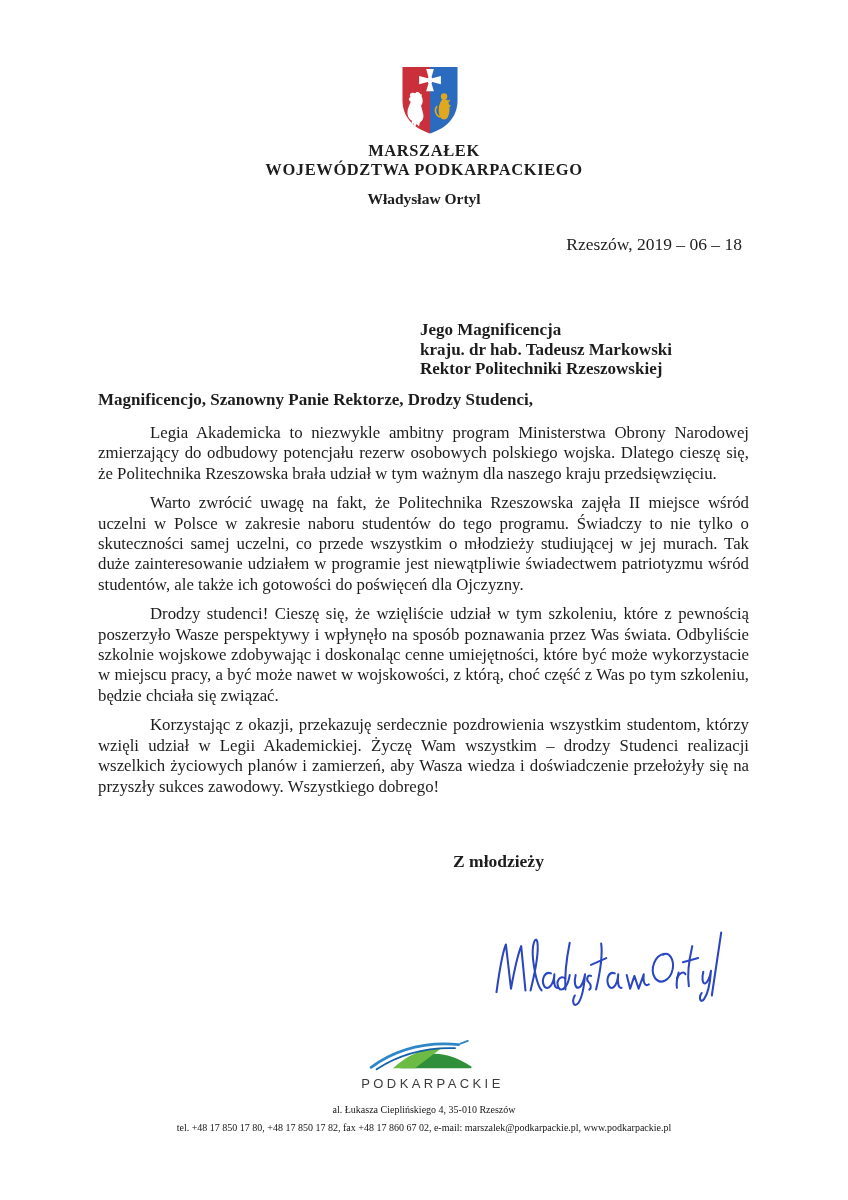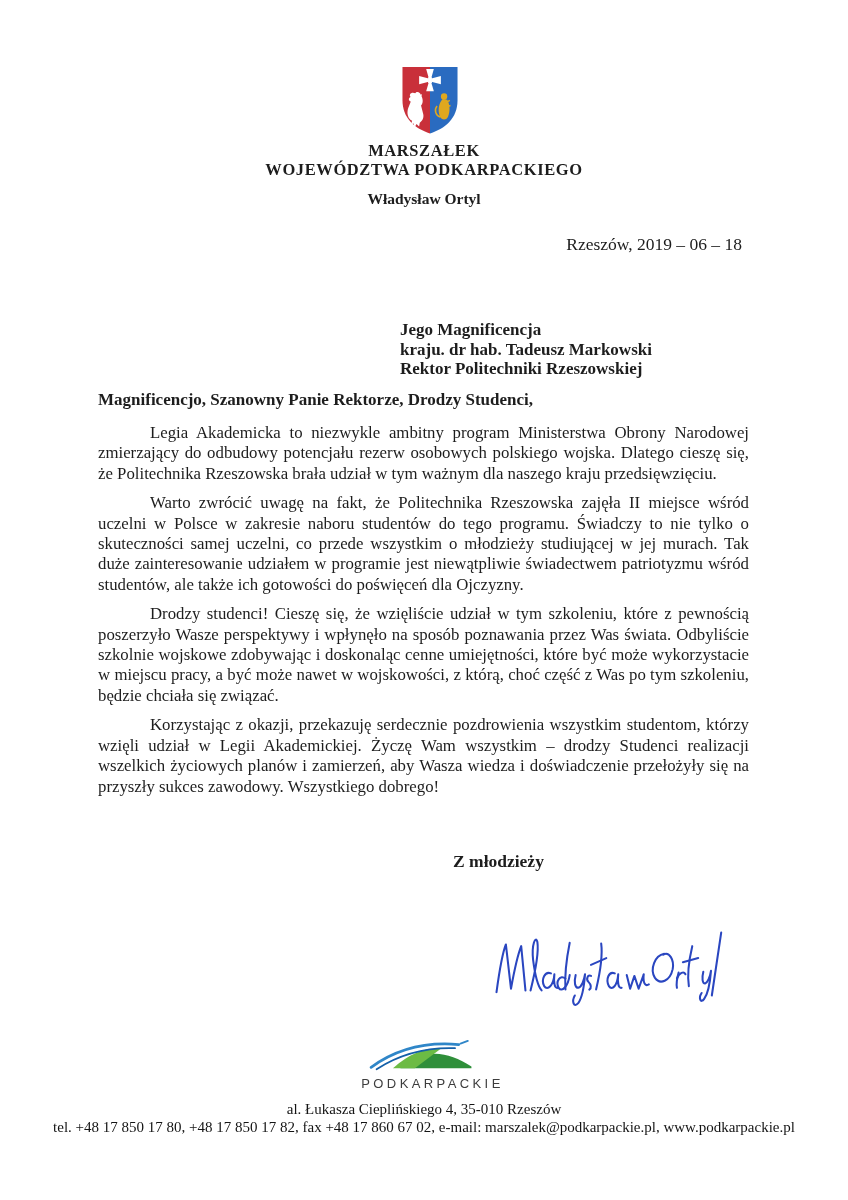--- a/index.html
+++ b/index.html
@@ -22,21 +22,21 @@
   .official-name { font-weight: bold; font-size: 15.5px; margin-top: 10px; }
 
   
   .dateline {
     position: absolute; top: 234px; right: 106px;
     font-size: 17.5px;
   }
 
   
   .addressee {
-    position: absolute; left: 400px; top: 320px;
+    position: absolute; left: 420px; top: 320px;
     font-weight: bold; font-size: 17px; line-height: 19.5px;
   }
 
   
   .body-block {
     position: absolute; left: 98px; top: 390px; width: 651px;
   }
   .salutation {
     font-weight: bold; font-size: 17px; margin: 0 0 13px 0;
   }
@@ -60,21 +60,21 @@
   }
   .logo-text {
     font-family: "Liberation Sans", sans-serif;
     font-size: 13px; letter-spacing: 3.4px; color: #3d3d3d;
     margin-top: 1px; padding-left: 17px;
   }
 
   
   .footer-block {
     position: absolute; top: 1101px; left: 0; width: 100%;
-    text-align: center; font-size: 15px; line-height: 17.5px; color: #141414;
+    text-align: center; font-size: 10px; line-height: 17.5px; color: #141414;
   }
 </style>
 </head>
 <body>
 
 <div class="page">
 
   <svg class="crest" width="64" height="74" viewBox="0 0 100 115">
     <path d="M7,6 L50,6 L50,110 C26,102 7,86 7,58 Z" fill="#c9303a"></path>
     <path d="M50,6 L93,6 L93,58 C93,86 74,102 50,110 Z" fill="#2a6bc0"></path>

